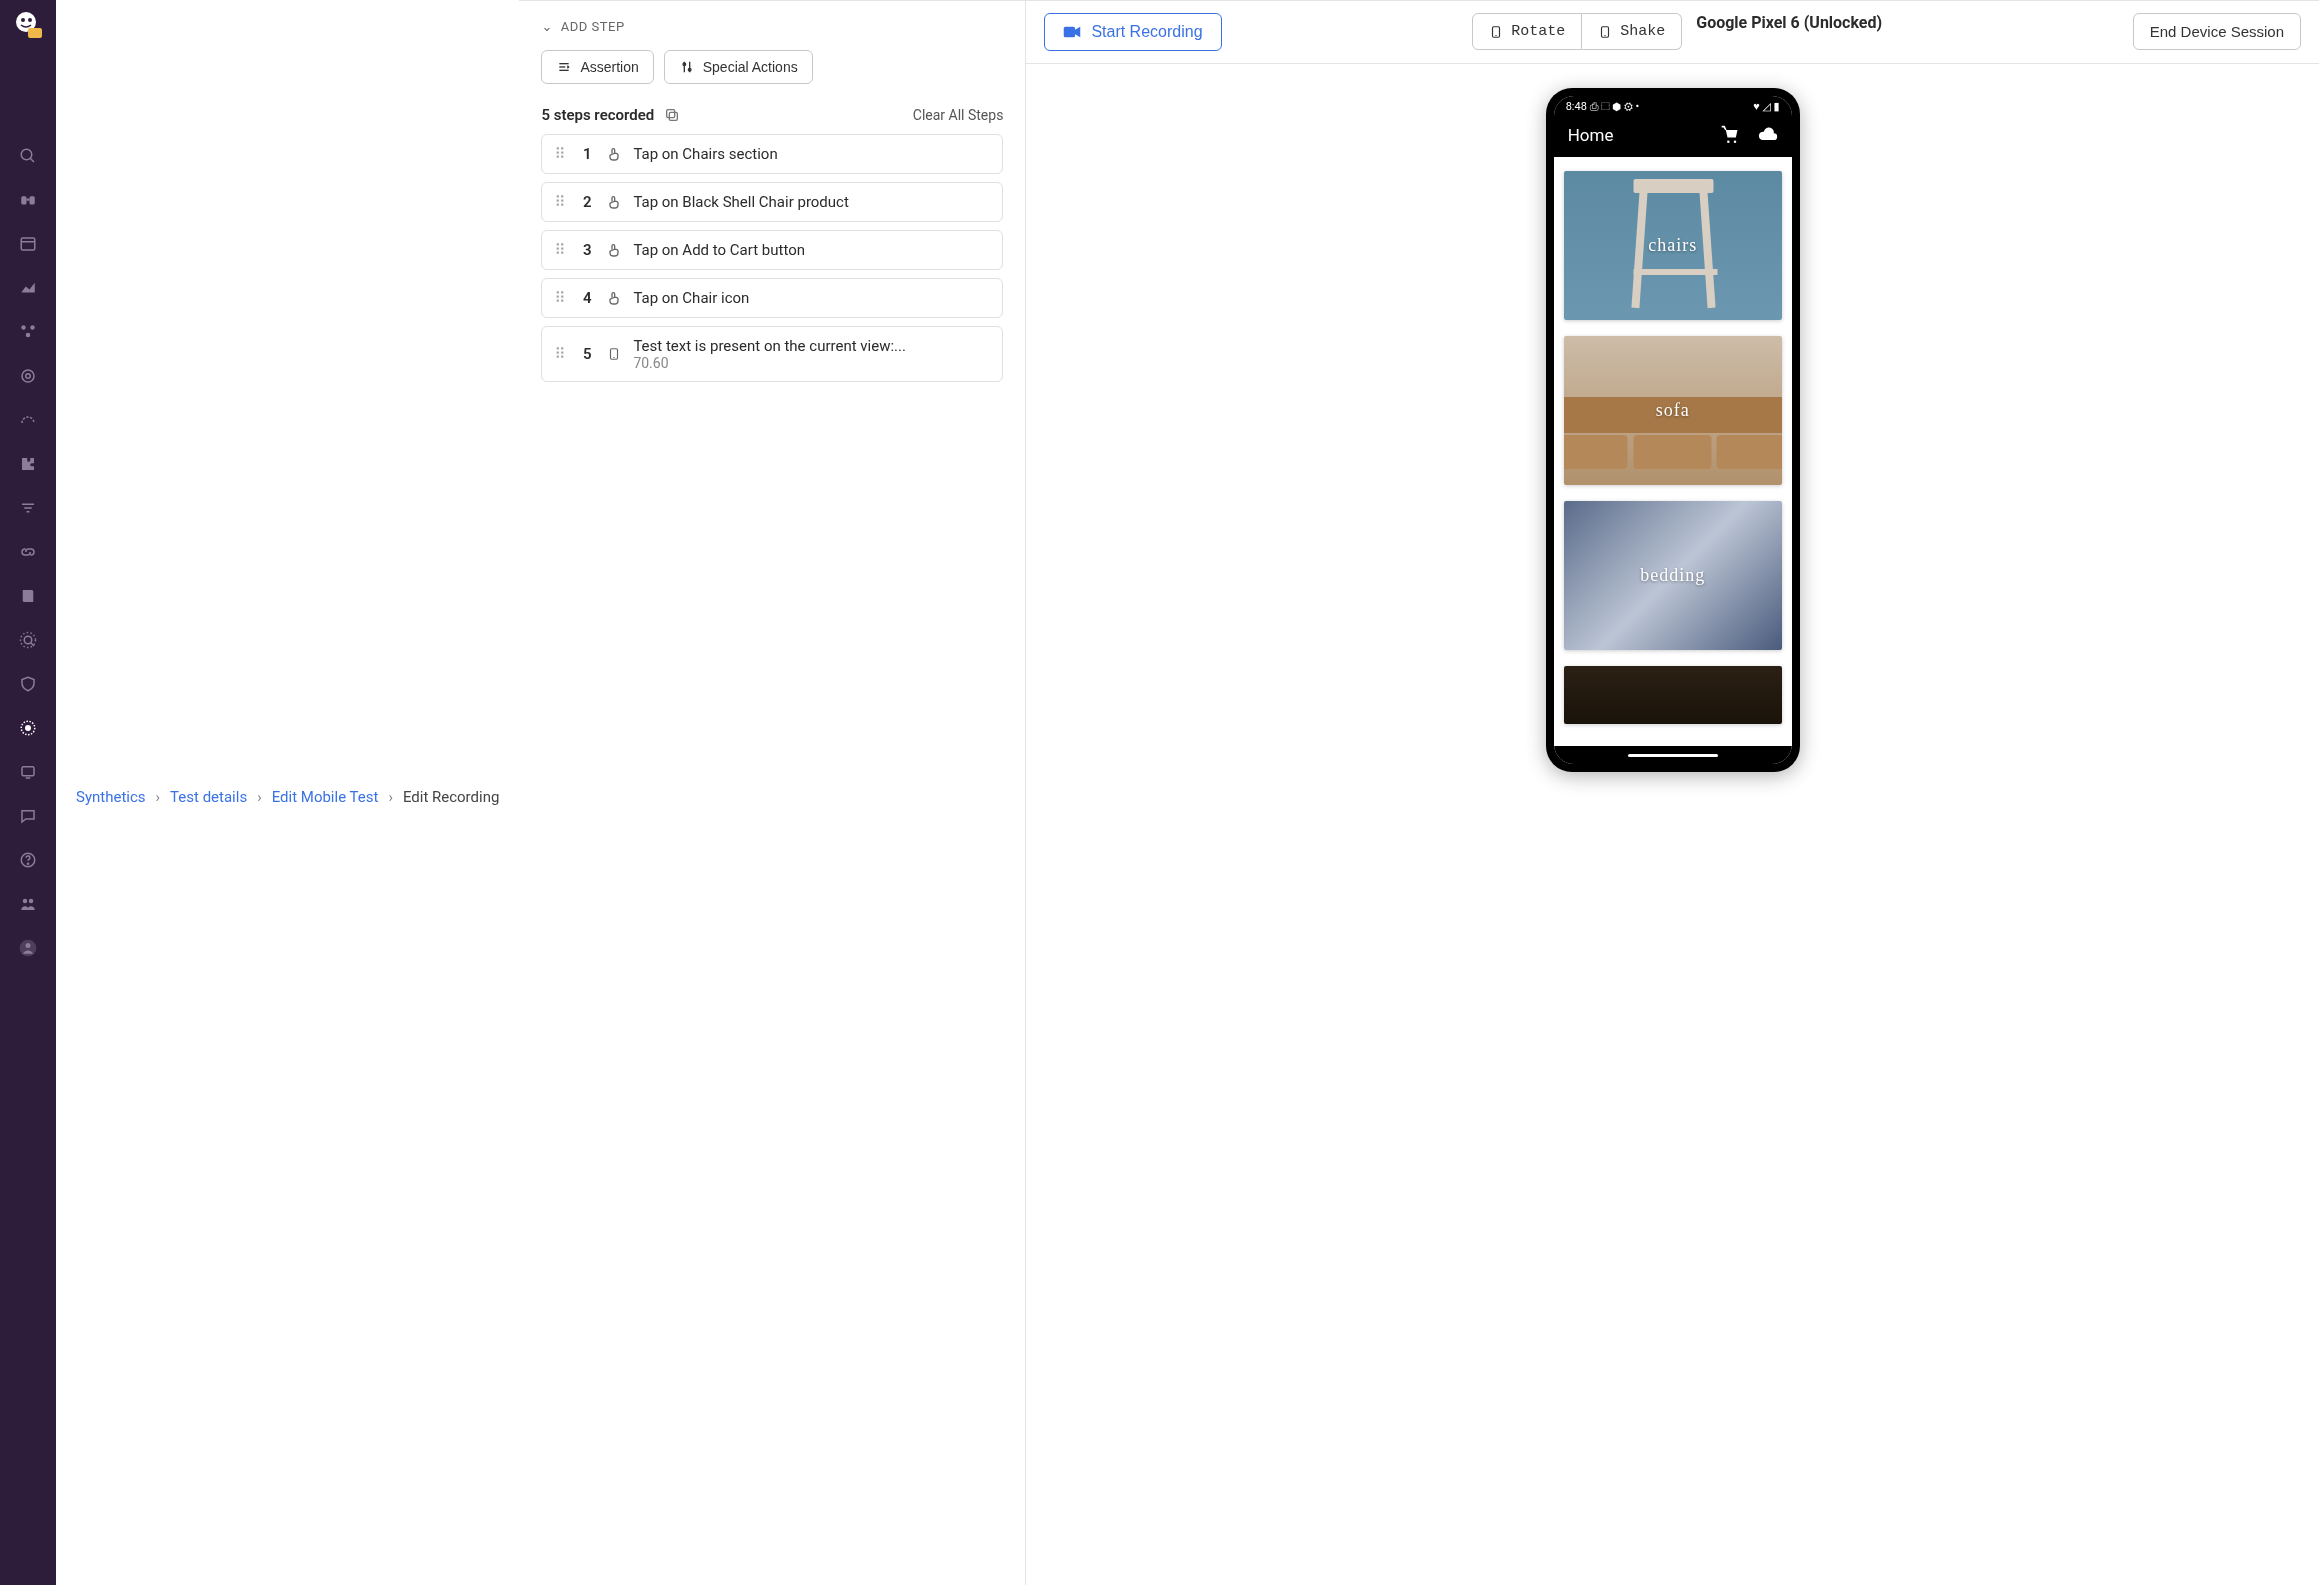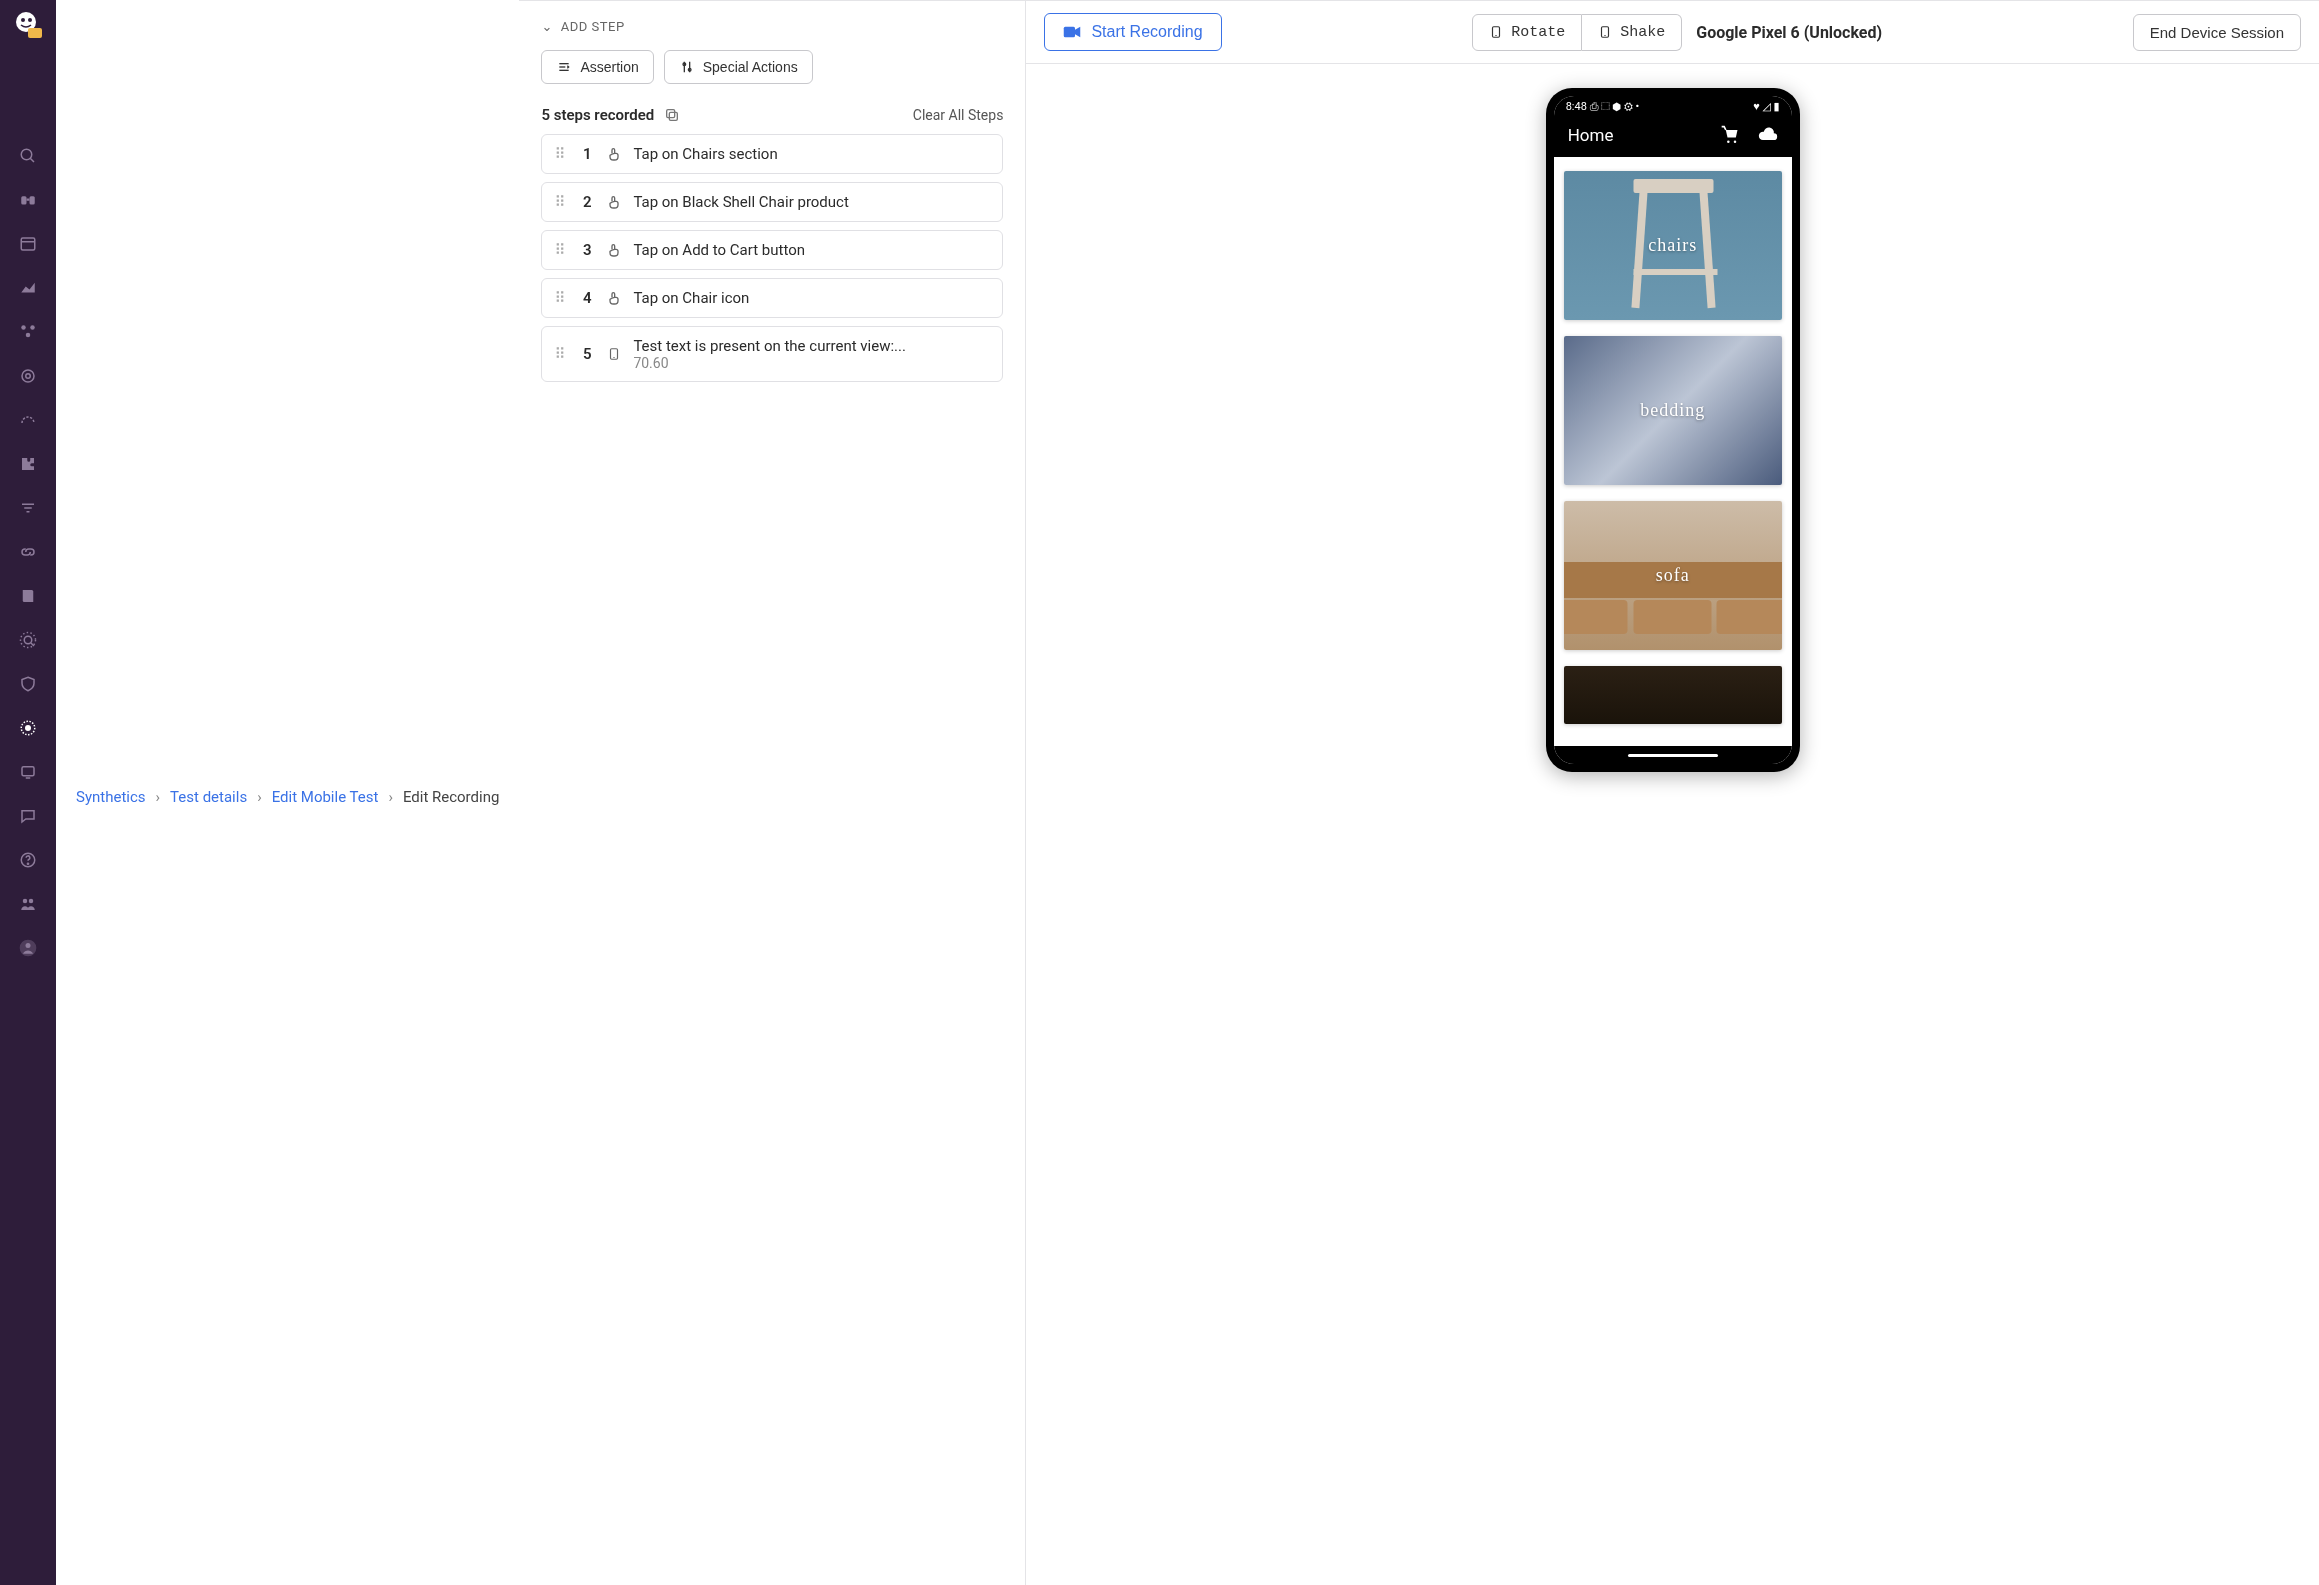--- a/index.html
+++ b/index.html
@@ -96,21 +96,21 @@
   gap: 10px;
 }
 .step-item .drag { color: #aaa; cursor: grab; padding:0 4px; font-size:15px;}
 .step-item .num { font-weight: 600; width: 16px; text-align: center; font-size:15px;}
 .step-item .ico { color: #666; width:18px; display:flex;align-items:center;justify-content:center;}
 .step-item .txt { flex: 1; font-size:15px; color:#2b2b2b;}
 .step-item .sub { color: #888; font-size:14px; display:block; }
 .right-panel { flex: 1; display: flex; flex-direction: column; min-width:0;}
 .device-toolbar {
   display: flex;
-  align-items: center;
+  align-items: flex-start;
   gap: 14px;
   padding: 12px 18px;
   border-bottom: 1px solid #e4e4e7;
 }
 .device-toolbar .btn-rec {
   border: 1px solid #3a72e6;
   color: #3a72e6;
   background: #fff;
   border-radius: 6px;
   padding: 9px 18px;
@@ -502,34 +502,34 @@
             <div class="app-body">
               <div class="category chairs">
                 <div class="chairs-stool">
                     <div class="seat"></div>
                     <div class="leg l1"></div>
                     <div class="leg l2"></div>
                     <div class="brace"></div>
                   </div>
                 <span class="label">chairs</span>
               </div>
-              <div class="category bedding">
-                <span class="label">bedding</span>
-              </div>
               <div class="category sofa">
                 <div class="sofa-shape">
                     <div class="back"></div>
                     <div class="arm aL"></div>
                     <div class="arm aR"></div>
                     <div class="cushion c1"></div>
                     <div class="cushion c2"></div>
                     <div class="cushion c3"></div>
                   </div>
                 <span class="label">sofa</span>
               </div>
+              <div class="category bedding">
+                <span class="label">bedding</span>
+              </div>
               <div class="category last"></div>
             </div>
             <div class="home-indicator">
                 <div class="bar"></div>
               </div>
           </div>
         </div>
       </div>
     </div>
   </div>

